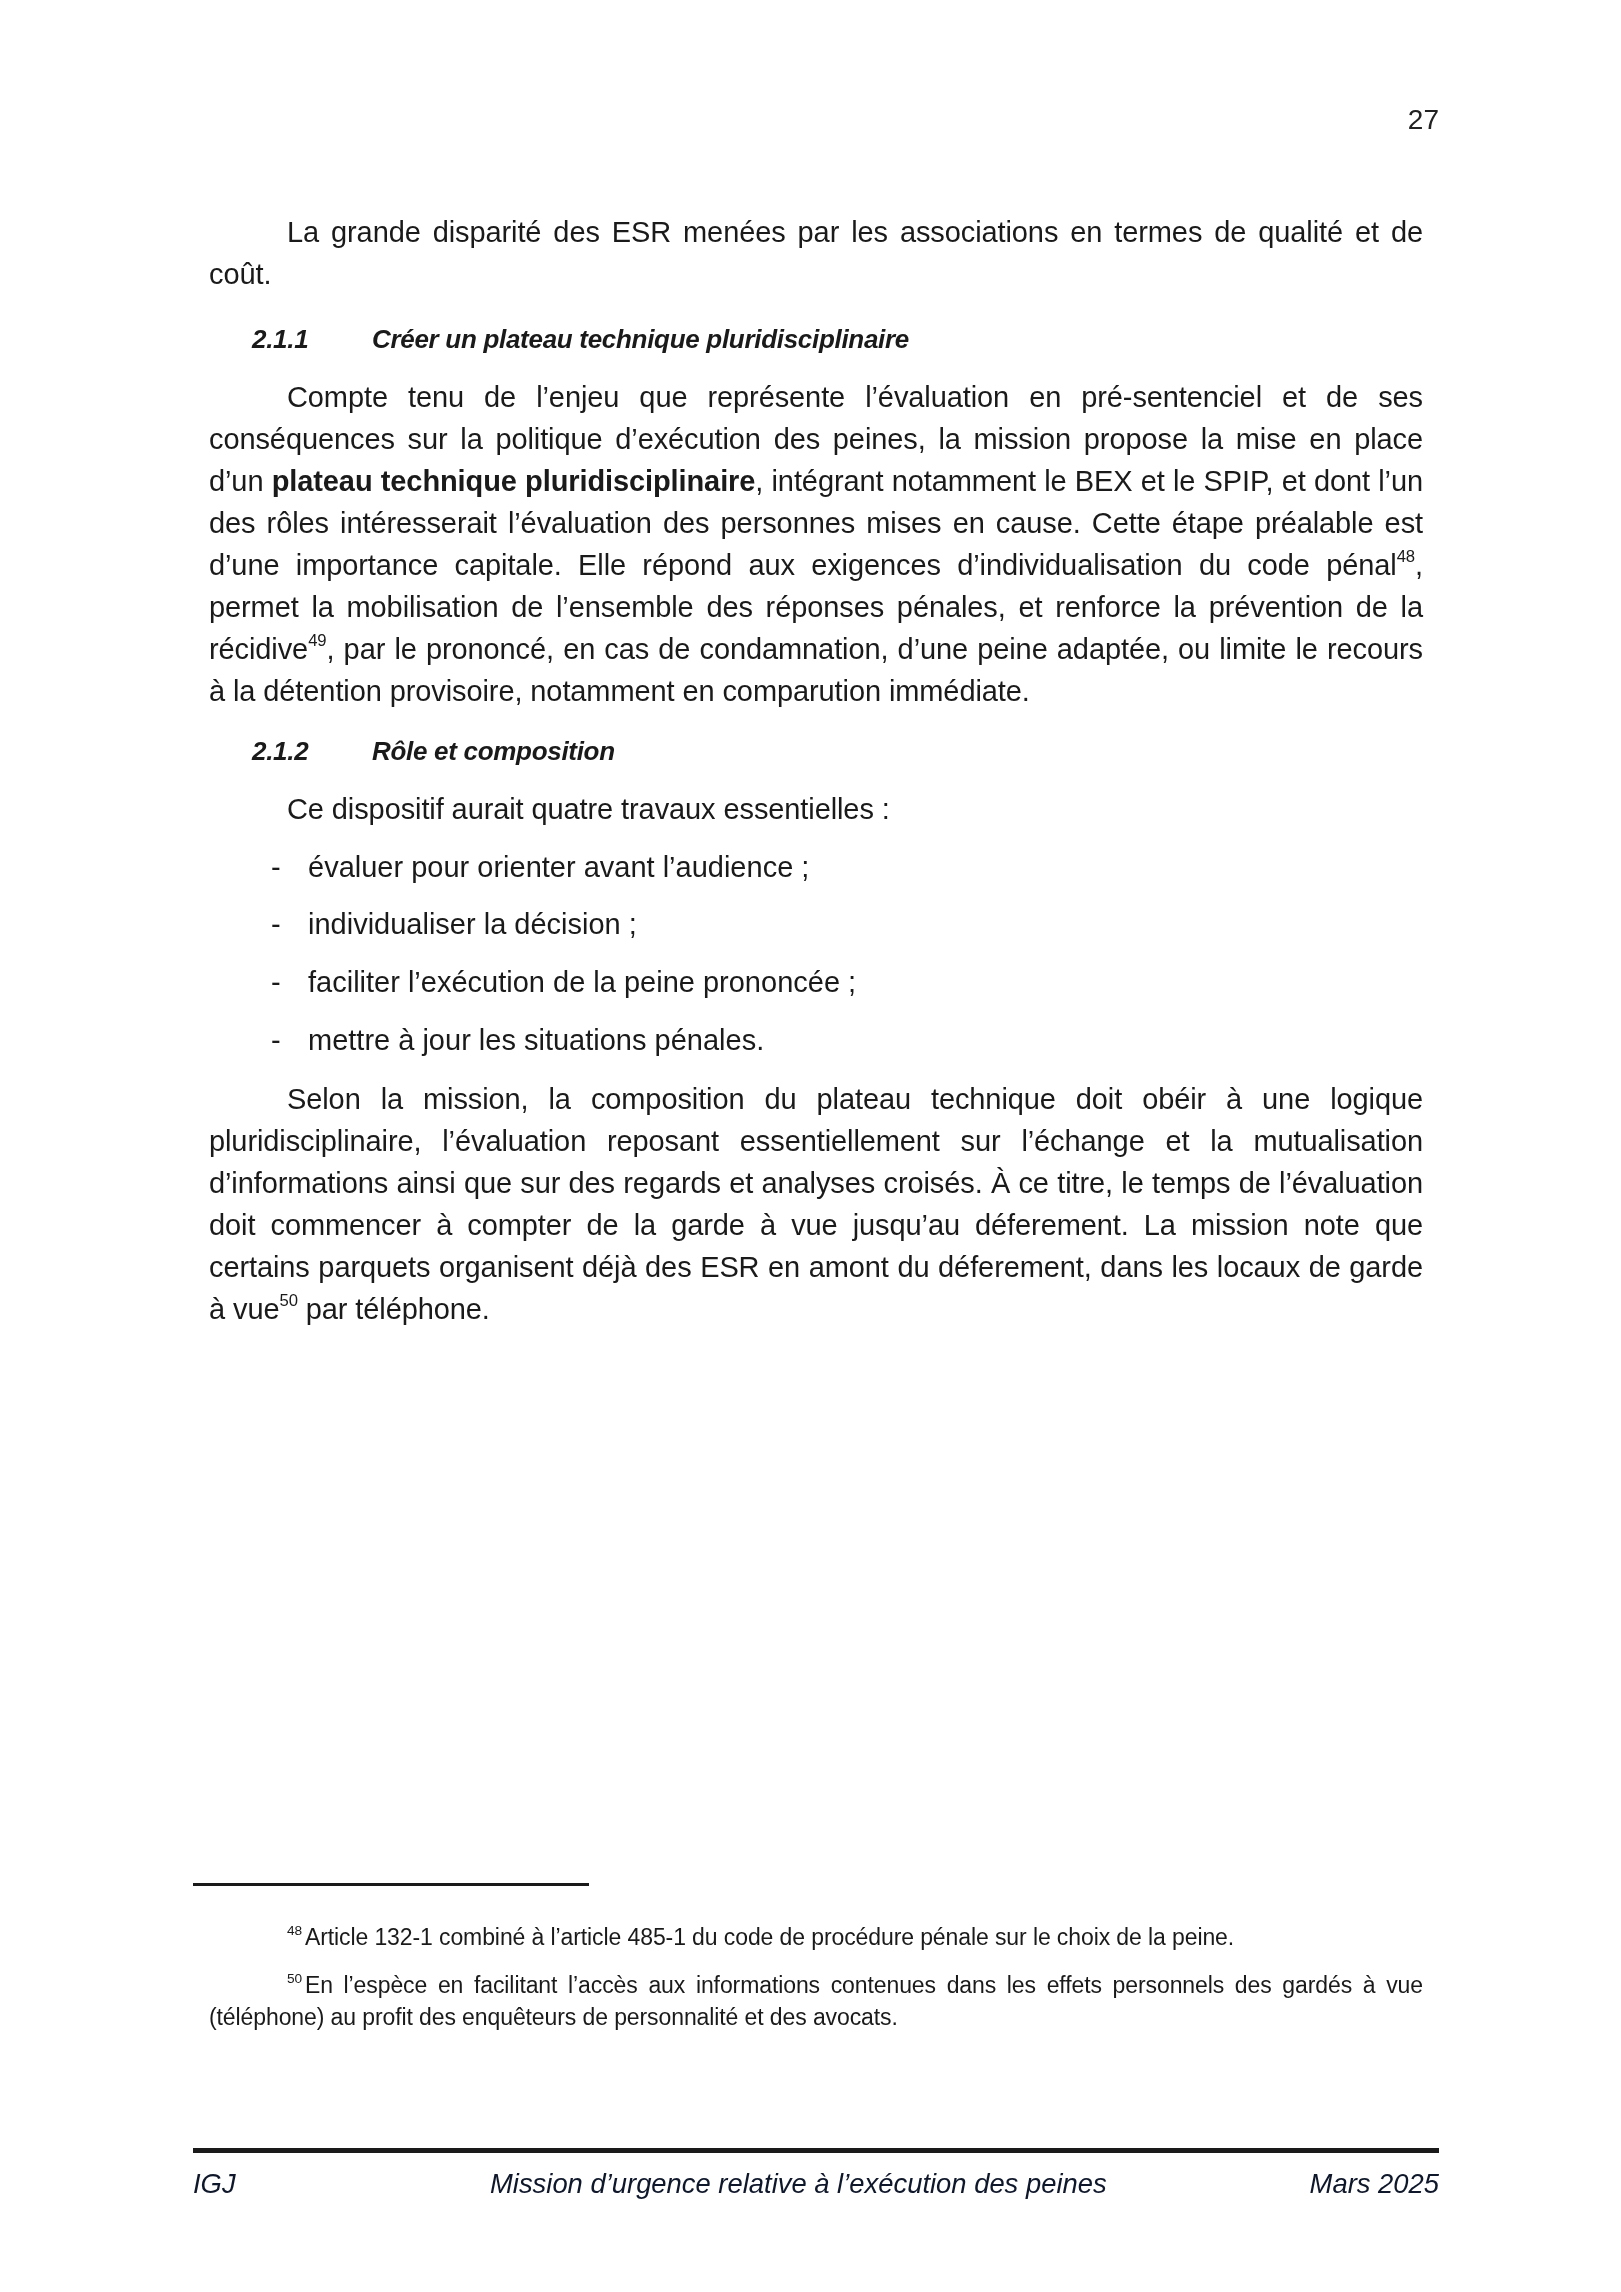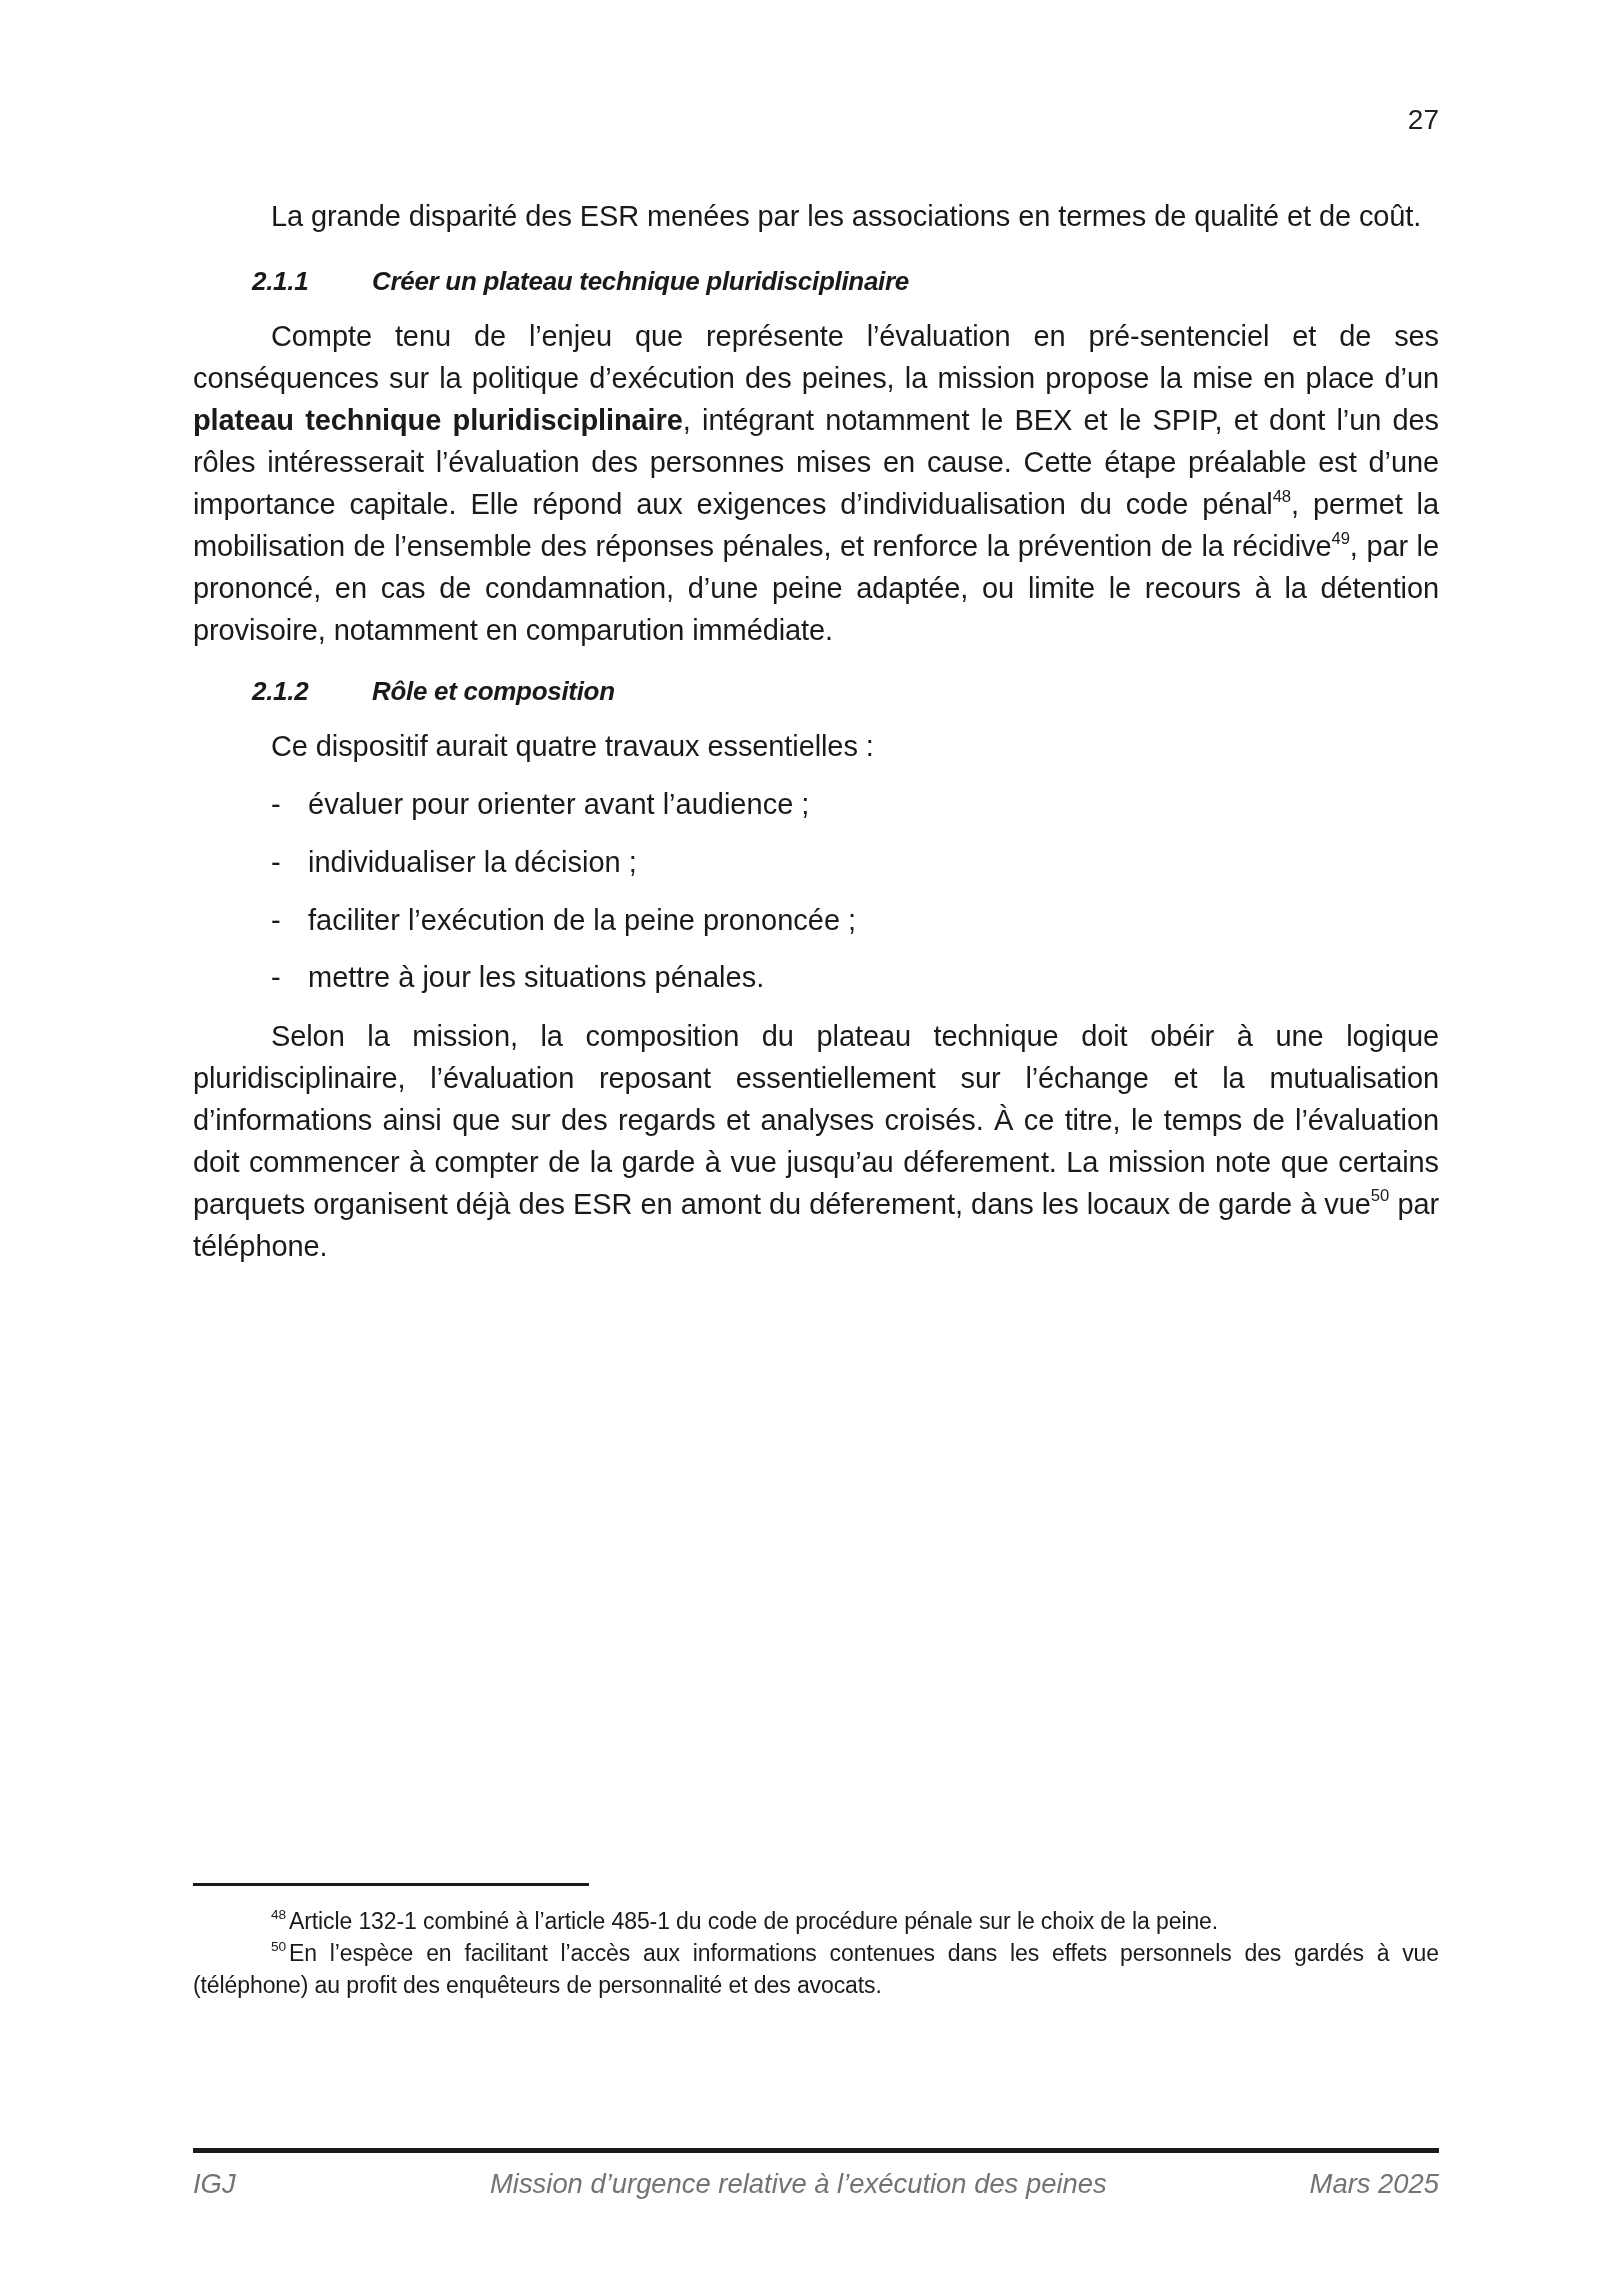--- a/index.html
+++ b/index.html
@@ -28,21 +28,21 @@
       font-size: 28px;
       color: #222;
     }
     .content {
       position: absolute;
       left: 193px;
       top: 195px;
       width: 1246px;
     }
     p {
-      margin: 0;
+      margin: 16px;
       font-size: 29px;
       line-height: 42px;
       text-align: justify;
       letter-spacing: -0.1px;
     }
     p.indent { text-indent: 78px; }
     p.first { margin-bottom: 23.5px; }
     p.mid { margin-bottom: 19.6px; }
     h3 {
       margin: 0 0 13.7px 0;
@@ -123,21 +123,21 @@
       background: #1a1a1a;
     }
     .footer {
       position: absolute;
       left: 193px;
       top: 2168px;
       width: 1246px;
       height: 39px;
       font-size: 27.4px;
       font-style: italic;
-      color: #737373;
+      color: #0f172a;
     }
     .footer .left { position: absolute; left: 0; top: 0; }
     .footer .center { position: absolute; left: 297px; top: 0; }
     .footer .right { position: absolute; right: 0; top: 0; }
   </style>
 </head>
 <body>
 
 <div class="page">
 

